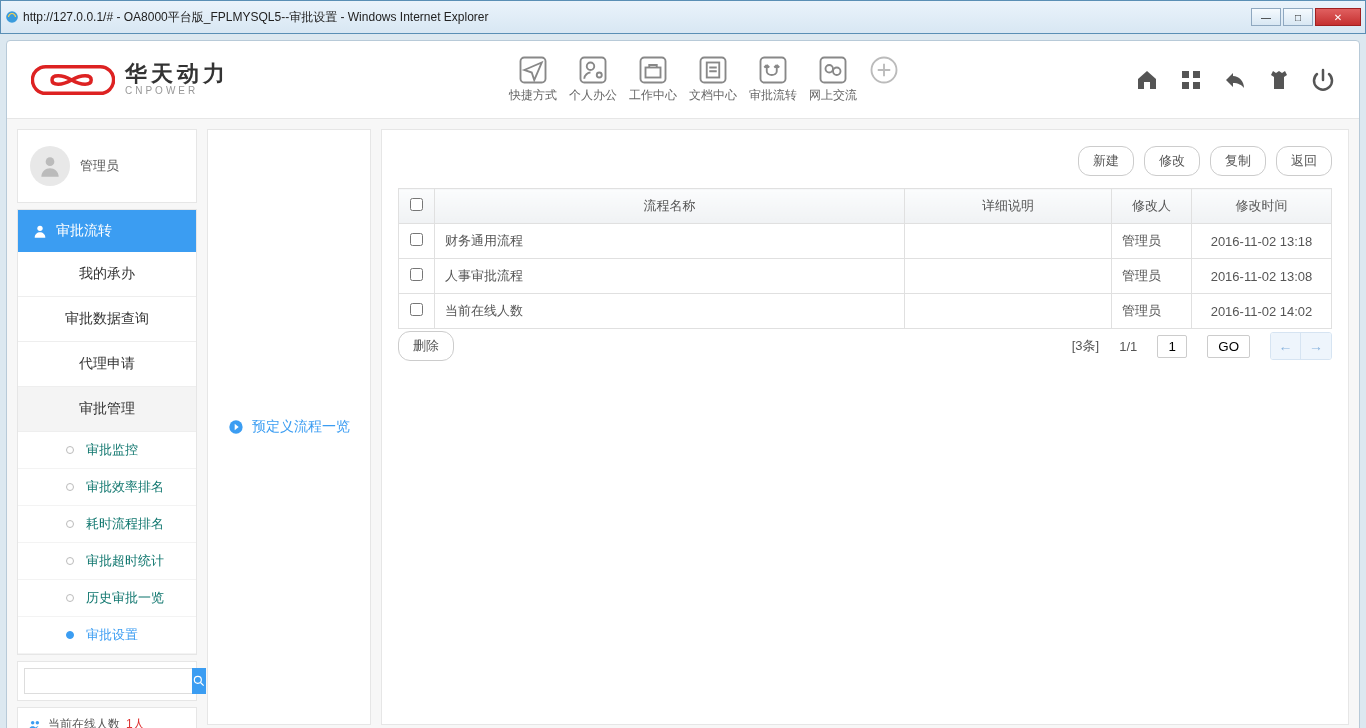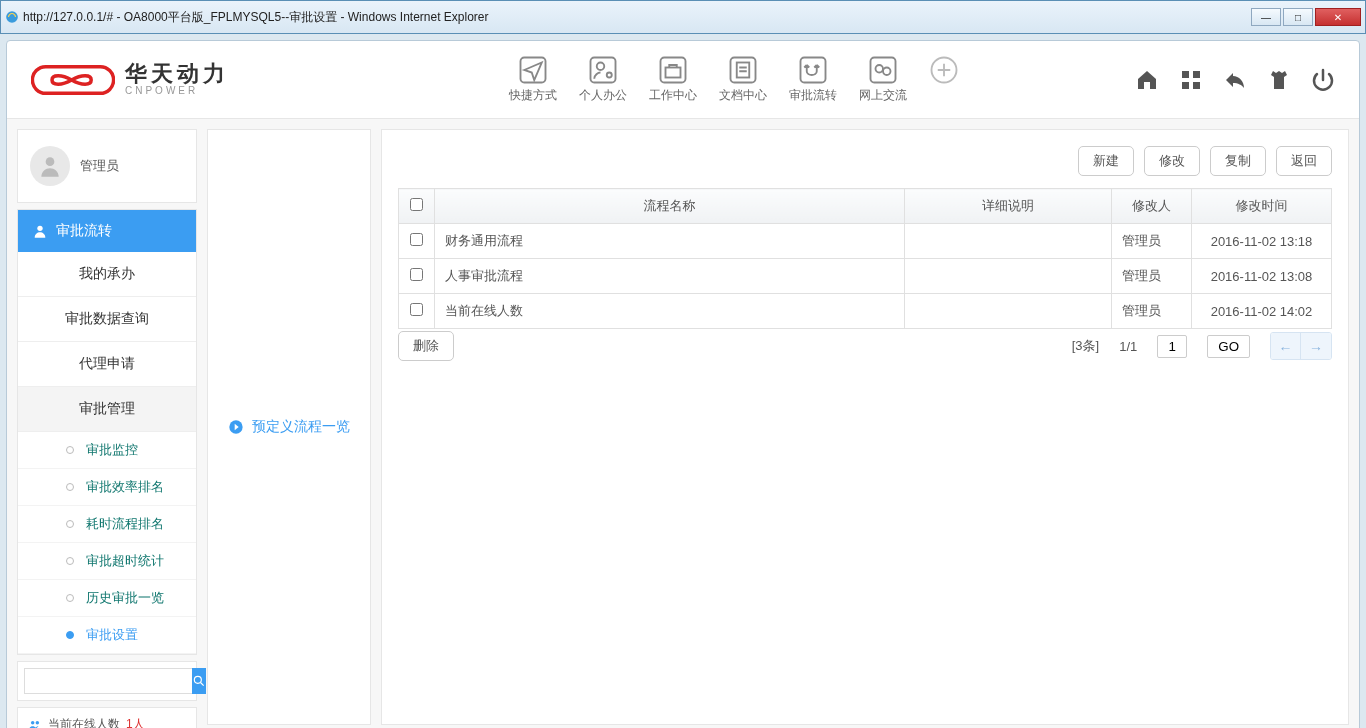--- a/index.html
+++ b/index.html
@@ -15,21 +15,21 @@
 
 .outer { background: #dce8f0; padding: 6px; height: 708px; }
 .app { background: #fff; border: 1px solid #b8cad8; border-radius: 4px; height: 696px; display: flex; flex-direction: column; }
 
 
 .header { height: 78px; display: flex; align-items: center; padding: 0 24px; border-bottom: 1px solid #e6e6e6; }
 .logo { display: flex; align-items: center; gap: 10px; }
 .logo-mark { width: 84px; height: 36px; }
 .logo-text .cn { font-size: 22px; font-weight: 700; color: #333; letter-spacing: 4px; line-height: 1; }
 .logo-text .en { font-size: 10px; color: #999; letter-spacing: 3px; line-height: 1.2; }
-.nav-center { display: flex; gap: 22px; margin-left: 280px; }
+.nav-center { display: flex; gap: 12px; margin-left: 280px; }
 .nav-item { display: flex; flex-direction: column; align-items: center; gap: 2px; color: #888; cursor: pointer; }
 .nav-item svg { width: 30px; height: 30px; stroke: #888; fill: none; stroke-width: 1.5; }
 .nav-item.plus svg { stroke: #bbb; }
 .nav-item span { font-size: 12px; color: #666; }
 .nav-right { margin-left: auto; display: flex; gap: 20px; }
 .nav-right svg { width: 24px; height: 24px; fill: #555; cursor: pointer; }
 
 
 .body { flex: 1; display: flex; background: #f7f7f7; padding: 10px; gap: 10px; overflow: hidden; }
 .sidebar { width: 180px; display: flex; flex-direction: column; gap: 6px; }
@@ -55,21 +55,21 @@
 .online { background: #fff; border: 1px solid #e6e6e6; padding: 8px 10px; font-size: 12px; color: #555; display: flex; align-items: center; gap: 6px; }
 .online svg { width: 14px; height: 14px; fill: #3b9df2; }
 .online .count { color: #d33; }
 
 
 .content { flex: 1; display: flex; flex-direction: row; gap: 10px; }
 .panel-title { background: #fff; border: 1px solid #e6e6e6; padding: 14px 20px; display: flex; align-items: center; gap: 8px; color: #3b9df2; font-size: 14px; }
 .panel-title svg { width: 16px; height: 16px; fill: #3b9df2; }
 .panel-body { background: #fff; border: 1px solid #e6e6e6; padding: 16px; flex: 1; display: flex; flex-direction: column; }
 .action-bar { display: flex; justify-content: flex-end; gap: 10px; margin-bottom: 12px; }
-.btn-a { border: 1px solid #ccc; background: #fff; color: #555; font-size: 13px; padding: 5px 14px; cursor: pointer; border-radius: 5px; }
+.btn-a { border: 1px solid #ccc; background: #fff; color: #555; font-size: 13px; padding: 5px 14px; cursor: pointer; border-radius: 12px; }
 
 table { width: 100%; border-collapse: collapse; font-size: 13px; }
 th, td { border: 1px solid #e0e0e0; padding: 8px 10px; text-align: left; color: #555; }
 th { background: linear-gradient(#fbfcfd,#f0f2f4); text-align: center; font-weight: 400; }
 th.chk, td.chk { width: 36px; text-align: center; }
 td.center { text-align: center; }
 input[type=checkbox] { width: 13px; height: 13px; }
 
 .footer-bar { display: flex; align-items: center; margin-top: 2px; gap: 10px; }
 .footer-bar .spacer { flex: 1; }

